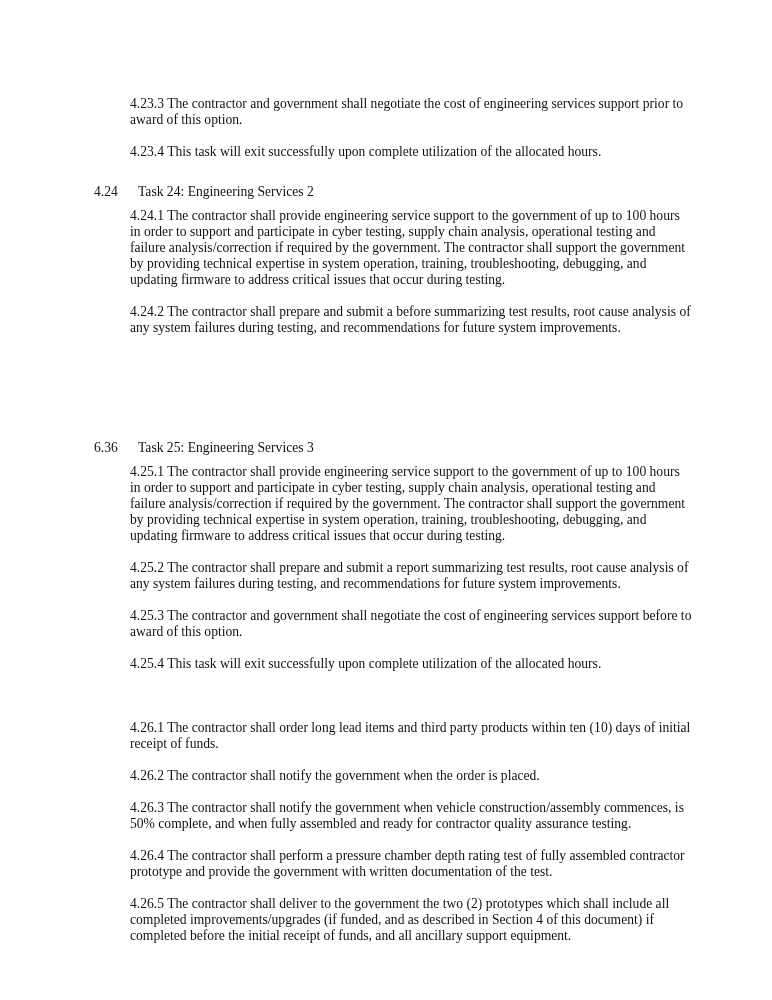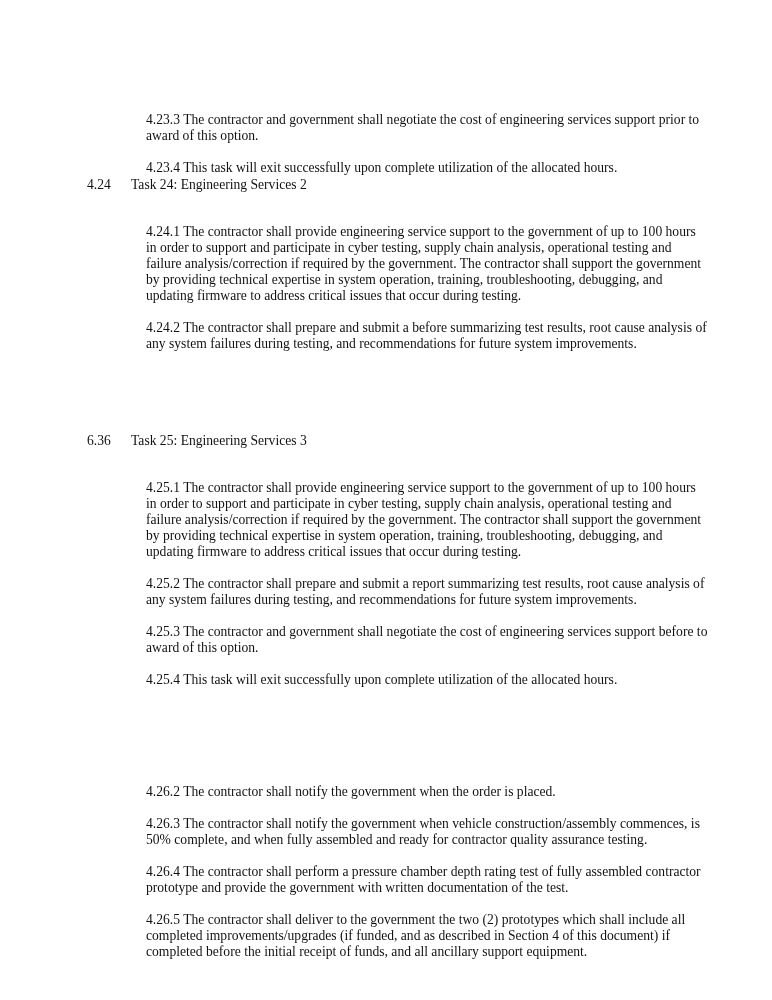--- a/index.html
+++ b/index.html
@@ -2,39 +2,40 @@
 <html><head>
 <meta charset="utf-8">
 <style>
   html, body { margin: 0; padding: 0; background: #ffffff; }
   body {
     width: 772px; height: 1000px; position: relative; overflow: hidden;
     font-family: "Liberation Serif", "DejaVu Serif", serif;
     font-size: 13.6px; color: #111111; line-height: 16px;
   }
   .page { position: absolute; left: 0; top: 0; width: 772px; height: 1000px; }
-  .para { position: absolute; left: 130px; width: 562px; margin: 16px; }
-  .heading { position: absolute; left: 86px; width: 606px; margin: 1px; }
+  .para { position: absolute; left: 130px; width: 562px; margin: 0; }
+  .heading { position: absolute; left: 86px; width: 606px; margin: 8px; }
   .heading .num { display: inline-block; width: 44px; }
 </style>
 </head>
 <body>
 
 <div class="page">
   <p class="para" style="top:96px">4.23.3 The contractor and government shall negotiate the cost of engineering services support prior to award of this option.</p>
   <p class="para" style="top:144px">4.23.4 This task will exit successfully upon complete utilization of the allocated hours.</p>
   <div class="heading" style="top:176px">
     <span class="num">4.24</span><span>Task 24: Engineering Services 2</span>
   </div>
   <p class="para" style="top:208px">4.24.1 The contractor shall provide engineering service support to the government of up to 100 hours in order to support and participate in cyber testing, supply chain analysis, operational testing and failure analysis/correction if required by the government. The contractor shall support the government by providing technical expertise in system operation, training, troubleshooting, debugging, and updating firmware to address critical issues that occur during testing.</p>
   <p class="para" style="top:304px">4.24.2 The contractor shall prepare and submit a before summarizing test results, root cause analysis of any system failures during testing, and recommendations for future system improvements.</p>
   <div class="heading" style="top:432px">
     <span class="num">6.36</span><span>Task 25: Engineering Services 3</span>
   </div>
   <p class="para" style="top:464px">4.25.1 The contractor shall provide engineering service support to the government of up to 100 hours in order to support and participate in cyber testing, supply chain analysis, operational testing and failure analysis/correction if required by the government. The contractor shall support the government by providing technical expertise in system operation, training, troubleshooting, debugging, and updating firmware to address critical issues that occur during testing.</p>
   <p class="para" style="top:560px">4.25.2 The contractor shall prepare and submit a report summarizing test results, root cause analysis of any system failures during testing, and recommendations for future system improvements.</p>
   <p class="para" style="top:608px">4.25.3 The contractor and government shall negotiate the cost of engineering services support before to award of this option.</p>
   <p class="para" style="top:656px">4.25.4 This task will exit successfully upon complete utilization of the allocated hours.</p>
+  <p class="para" style="top:720px">4.26.1 The contractor shall order long lead items and third party products within ten (10) days of initial receipt of funds.</p>
   <p class="para" style="top:768px">4.26.2 The contractor shall notify the government when the order is placed.</p>
   <p class="para" style="top:800px">4.26.3 The contractor shall notify the government when vehicle construction/assembly commences, is 50% complete, and when fully assembled and ready for contractor quality assurance testing.</p>
   <p class="para" style="top:848px">4.26.4 The contractor shall perform a pressure chamber depth rating test of fully assembled contractor prototype and provide the government with written documentation of the test.</p>
   <p class="para" style="top:896px">4.26.5 The contractor shall deliver to the government the two (2) prototypes which shall include all completed improvements/upgrades (if funded, and as described in Section 4 of this document) if completed before the initial receipt of funds, and all ancillary support equipment.</p>
 </div>
 
 </body></html>

